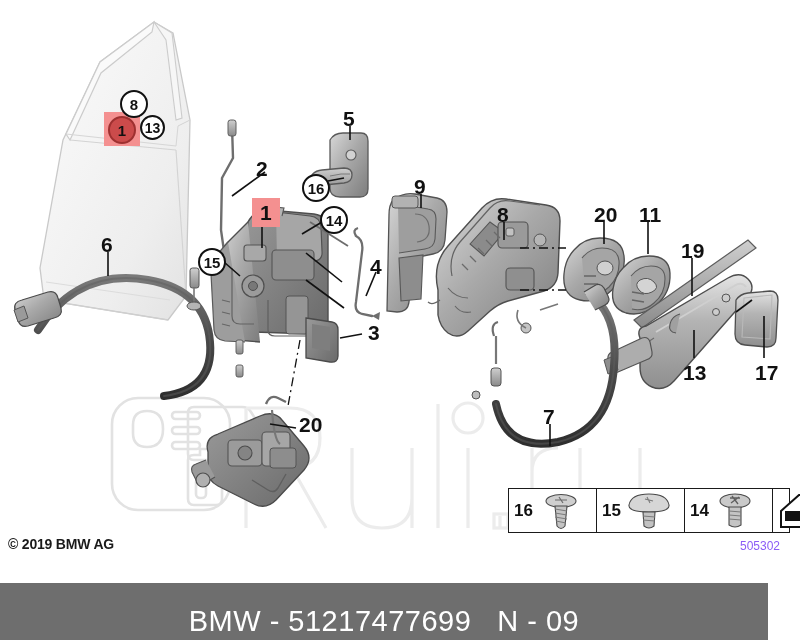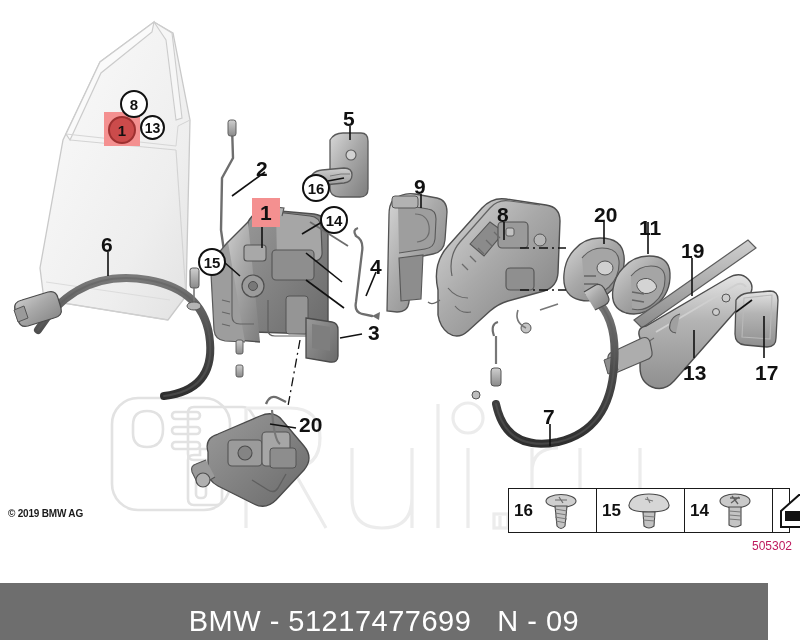--- a/index.html
+++ b/index.html
@@ -31,23 +31,23 @@
   
   #legend{position:absolute;display:flex;border:1.4px solid #1a1a1a;background:#fff;
           box-sizing:border-box;}
   .legend-cell{position:relative;border-right:1.4px solid #1a1a1a;box-sizing:border-box;
                display:flex;align-items:center;}
   .legend-cell:last-child{border-right:none;}
   .legend-num{font-size:17px;font-weight:bold;color:#111;margin-left:5px;}
   .legend-art{position:relative;flex:1;height:100%;}
 
   
-  #copyright{position:absolute;left:8px;top:508px;font-size:10px;font-weight:bold;
+  #copyright{position:absolute;left:8px;top:536px;font-size:14px;font-weight:bold;
              color:#1a1a1a;letter-spacing:-0.2px;}
-  #drawingno{position:absolute;right:8px;top:539px;font-size:12px;color:#be185d;}
+  #drawingno{position:absolute;right:20px;top:539px;font-size:12px;color:#8b5cf6;}
   #bottombar{position:absolute;left:0;top:563px;width:768px;height:77px;
              background:#6E6E6E;display:flex;align-items:center;justify-content:center;margin-top:20px;}
   #bottombar .txt{color:#ffffff;font-size:29px;letter-spacing:0.5px;}
   #bottombar .gap{display:inline-block;width:26px;}
 </style>
 </head>
 <body>
 
 <div id="page">
 
@@ -315,21 +315,21 @@
     <div class="callout circled" style="left:198px;top:248px;">15</div>
     <div class="callout plain" style="left:370px;top:256px;">4</div>
     <div class="callout plain" style="left:414px;top:176px;">9</div>
     <div class="callout plain" style="left:368px;top:322px;">3</div>
     <div class="callout plain" style="left:101px;top:234px;">6</div>
     <div class="callout plain" style="left:299px;top:414px;">20</div>
     <div class="callout plain" style="left:543px;top:406px;">7</div>
 
     <div class="callout plain" style="left:497px;top:204px;">8</div>
     <div class="callout plain" style="left:594px;top:204px;">20</div>
-    <div class="callout plain" style="left:639px;top:204px;margin-top:13px;">11</div>
+    <div class="callout plain" style="left:639px;top:204px;">11</div>
     <div class="callout plain" style="left:681px;top:240px;">19</div>
     <div class="callout plain" style="left:683px;top:362px;">13</div>
     <div class="callout plain" style="left:755px;top:362px;">17</div>
 
     <div id="legend" style="left:508px;top:488px;width:282px;height:45px;">
 
       <div class="legend-cell" style="width:88px;">
         <span class="legend-num">16</span>
         <div class="legend-art">
           <svg width="56" height="43" viewBox="0 0 56 43">

